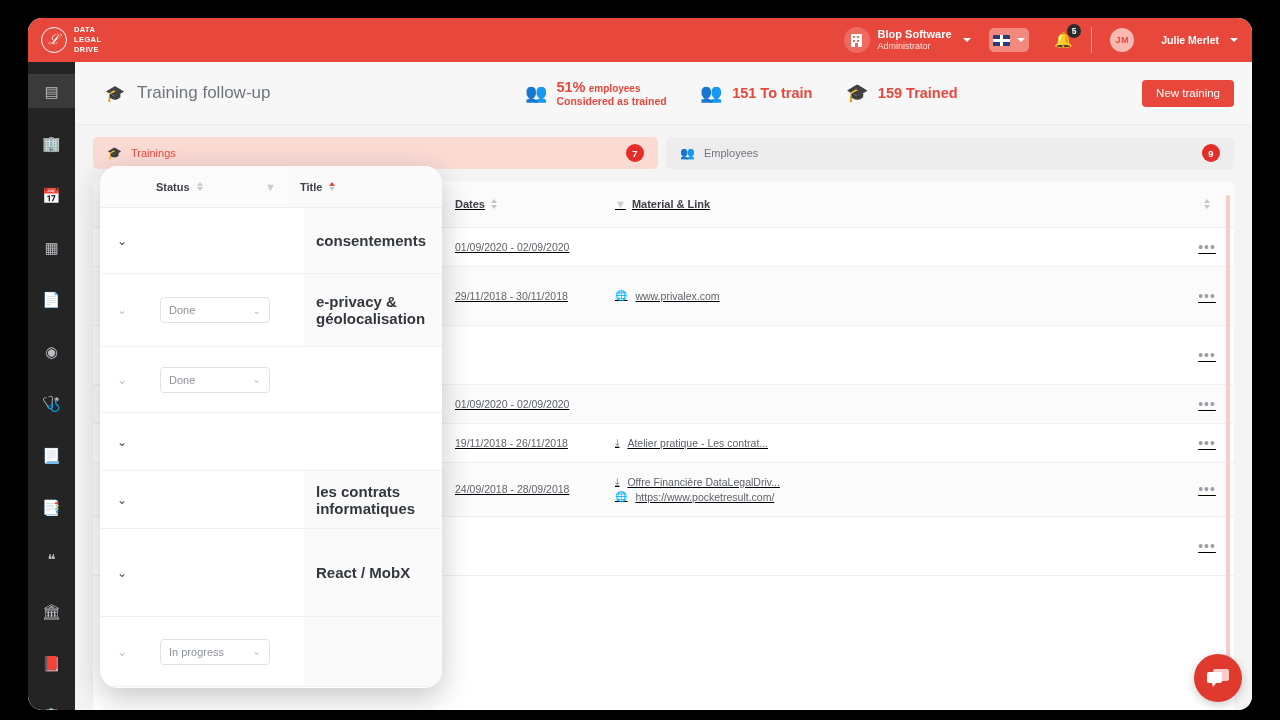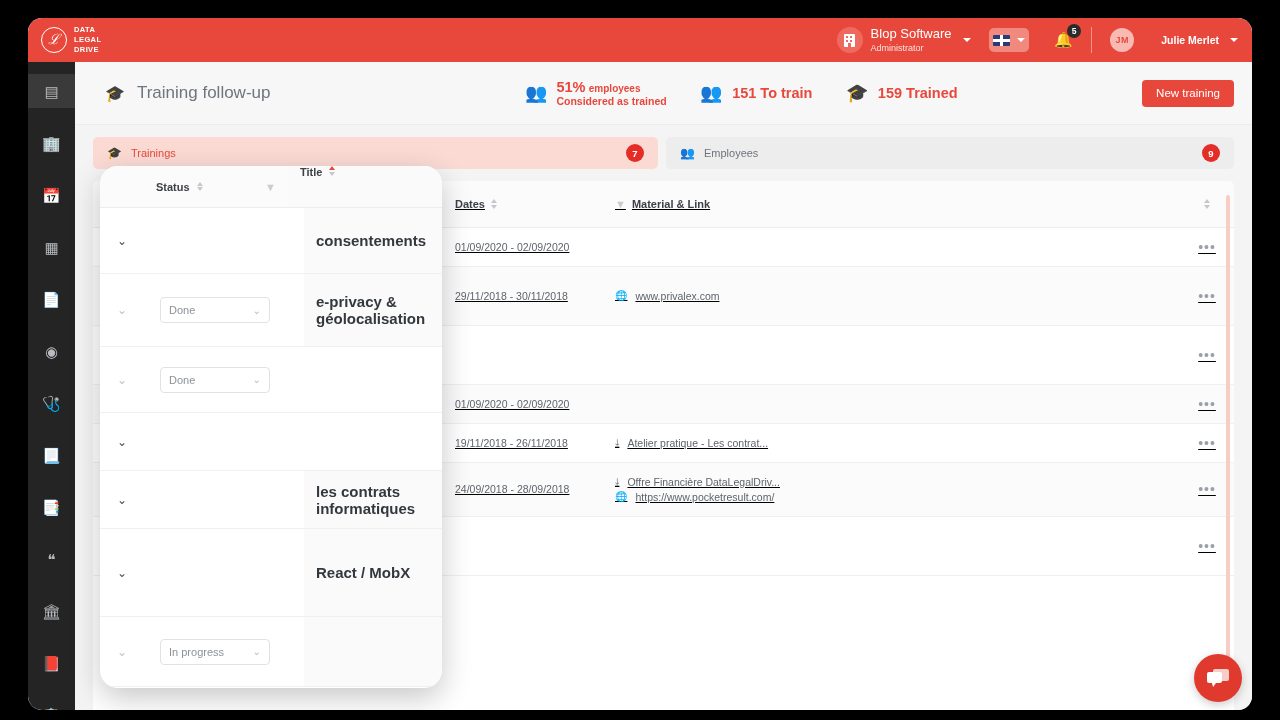--- a/index.html
+++ b/index.html
@@ -32,21 +32,21 @@
     font-size: 14px; line-height: 1;
   }
   .logo-text { color: #fff; font-size: 7.5px; font-weight: bold; line-height: 1.32; letter-spacing: .4px; }
   .topbar-spacer { flex: 1; }
   .tb-group { display: flex; align-items: center; gap: 8px; }
   .org-avatar {
     width: 26px; height: 26px; border-radius: 50%;
     background: #ef6a5e; display: flex; align-items: center; justify-content: center;
   }
   .org-meta { line-height: 1.25; }
-  .org-name { color: #fff; font-size: 13px; font-weight: normal; }
+  .org-name { color: #fff; font-size: 11px; font-weight: bold; }
   .org-role { color: #fde2de; font-size: 9px; }
   .caret { width: 0; height: 0; border-left: 4px solid transparent; border-right: 4px solid transparent; border-top: 4.5px solid #fff; margin-left: 3px; }
   .lang-box {
     margin-left: 18px; background: #f1897e; border-radius: 5px;
     height: 24px; width: 40px; display: flex; align-items: center; justify-content: center; gap: 4px;
   }
   .flag { width: 17px; height: 11px; position: relative; background: #2b3a78; border-radius: 1px; overflow: hidden; }
   .flag:before, .flag:after { content: ""; position: absolute; background: #fff; }
   .flag:before { left: 0; top: 4px; width: 100%; height: 3px; }
   .flag:after { left: 7px; top: 0; width: 3px; height: 100%; }
@@ -171,21 +171,21 @@
     position: absolute; left: 72px; top: 148px; width: 342px; height: 522px;
     background: #fff; border-radius: 18px;
     box-shadow: 0 10px 30px rgba(0,0,0,.22);
     overflow: hidden; z-index: 20;
   }
   .ov-head {
     height: 42px; background: #fbfbfb; border-bottom: 1px solid #ededed;
     display: flex; align-items: center;
   }
   .ov-col-status { width: 188px; display: flex; align-items: center; padding-left: 56px; gap: 7px; }
-  .ov-col-title { flex: 1; display: flex; gap: 7px; padding-left: 12px; background: #fafafa; height: 100%; }
+  .ov-col-title { flex: 1; display: flex; align-items: center; gap: 7px; padding-left: 12px; background: #fafafa; height: 100%; }
   .ov-h { font-size: 11px; font-weight: bold; color: #3d4147; }
   .ov-filter { margin-left: auto; margin-right: 12px; color: #c9ccd0; font-size: 11px; }
   .ov-row { display: flex; align-items: center; border-bottom: 1px solid #f0f0f0; }
   .ov-row .c-chev { width: 44px; text-align: center; color: #4a4f55; font-size: 12px; }
   .ov-row.dim .c-chev { color: #bfc3c8; }
   .c-status { width: 144px; margin-left: 16px; }
   .c-title { flex: 1; background: #fafafa; align-self: stretch; display: flex; align-items: center; padding-left: 12px; font-size: 15px; font-weight: bold; color: #33383e; }
   .sel {
     width: 110px; height: 26px; border: 1px solid #e2e2e2; border-radius: 4px;
     display: flex; align-items: center; padding: 0 8px;

